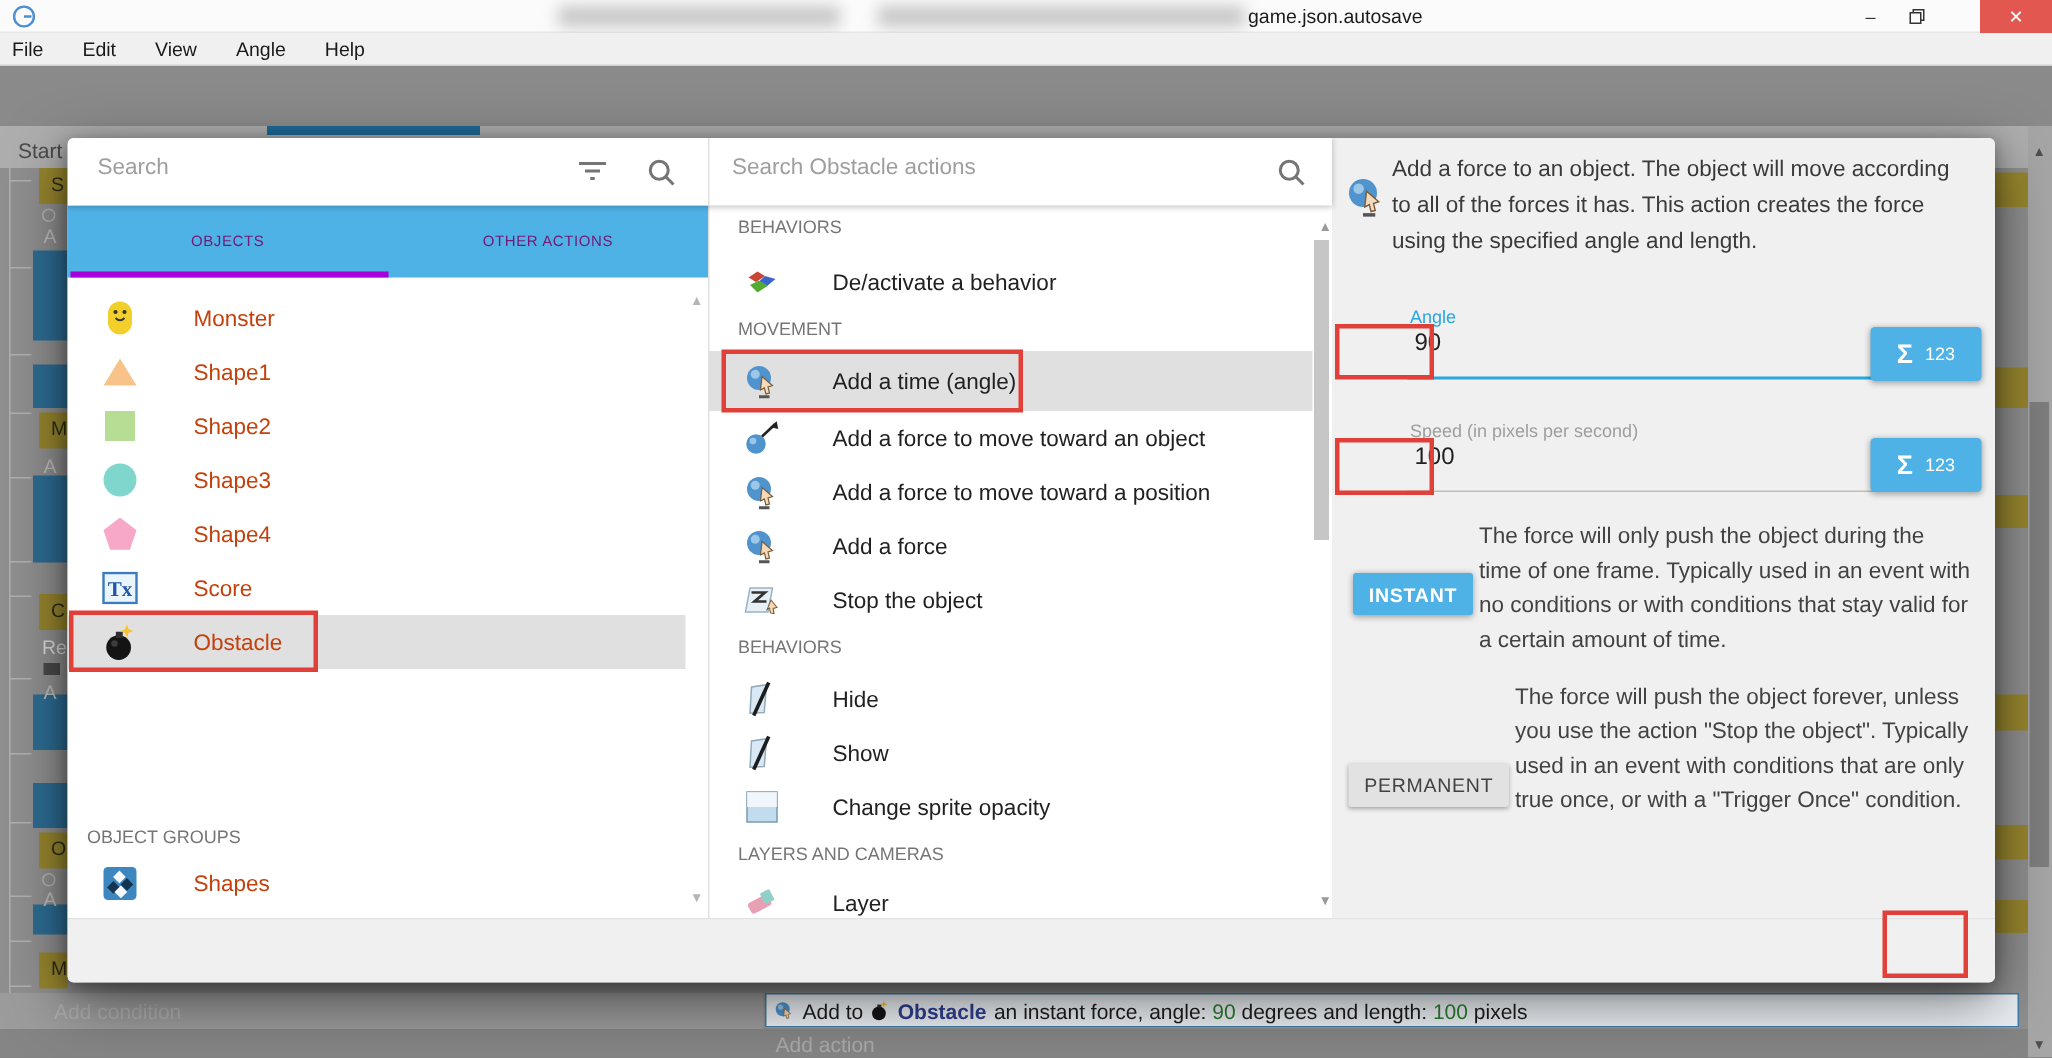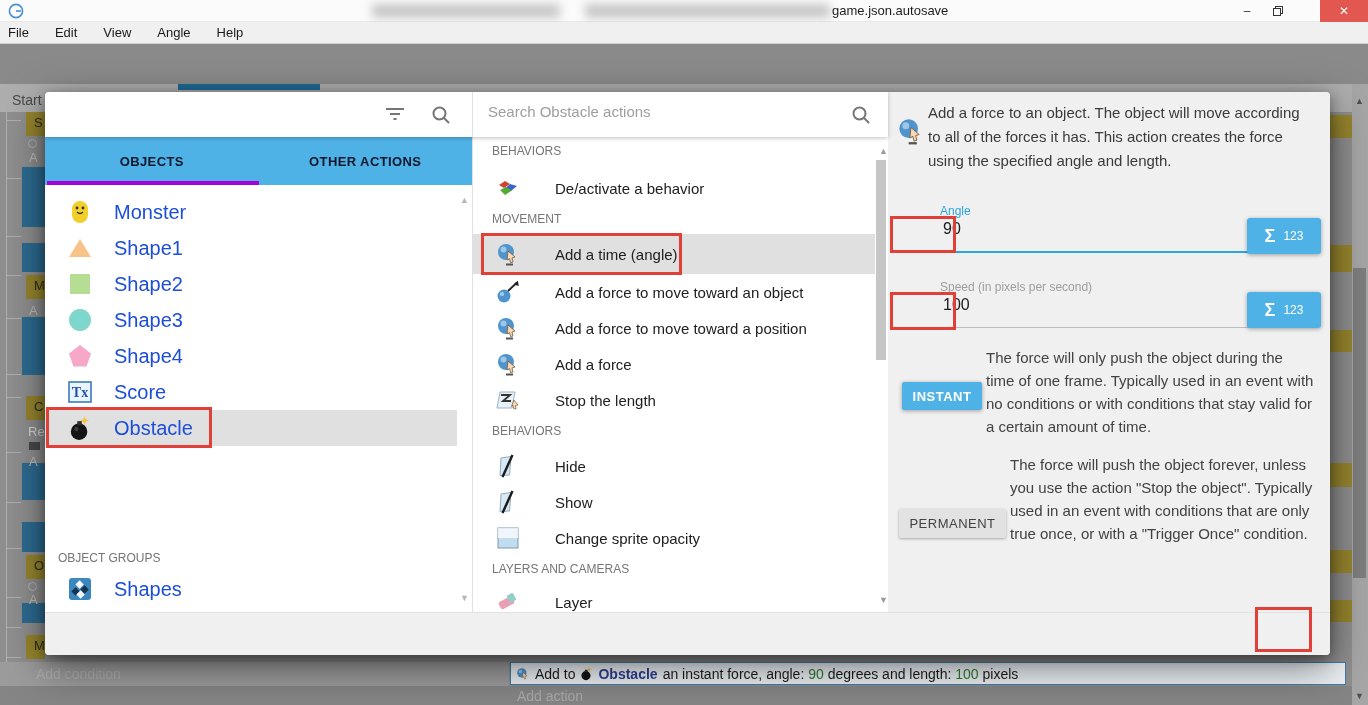--- a/index.html
+++ b/index.html
@@ -38,26 +38,26 @@
   .green{color:#2e7d32}
   .obj-navy{color:#2f3e8f;font-weight:bold}
 
   
   .dialog{left:45px;top:92px;width:1285px;height:563px;background:#f0f0f0;border-radius:4px;
     box-shadow:0 12px 40px rgba(0,0,0,.5),0 3px 12px rgba(0,0,0,.35);overflow:hidden}
   .searchwrap{left:0;top:0;width:843px;height:45px;background:#fff;box-shadow:0 1px 4px rgba(0,0,0,.25);z-index:3;border-radius:4px 0 0 0}
   .search-input{border:none;outline:none;background:transparent;font-size:15px;color:#444;width:300px}
   .search-input::placeholder{color:#9e9e9e}
   .tabbar{left:0;top:45px;width:427px;height:48px;background:#4fb2e6;display:flex;z-index:2}
-  .tab{flex:1;display:flex;align-items:center;justify-content:center;color:#0f172a;font-size:13px;font-weight:bold;letter-spacing:.4px}
+  .tab{flex:1;display:flex;align-items:center;justify-content:center;color:#701a75;font-size:10px;font-weight:normal;letter-spacing:.4px}
   .tab-underline{left:2px;top:89px;width:212px;height:4px;background:#a800d8;z-index:3}
   .panel-white{background:#fff}
   .list-row{position:absolute;left:0;width:412px;height:36px;display:flex;align-items:center}
   .list-row .ic{width:26px;height:26px;margin-left:22px;display:flex;align-items:center;justify-content:center}
-  .list-row .lbl{margin-left:21px;font-size:20px;color:#1d4ed8}
+  .list-row .lbl{margin-left:36px;font-size:15px;color:#c2410c}
   .sel{background:#e0e0e0}
   .sec-hdr{position:absolute;font-size:12px;color:#757575}
   .mid-row{position:absolute;left:427px;width:403px;height:36px;display:flex;align-items:center}
   .mid-row .ic{width:26px;height:26px;margin-left:23px;display:flex;align-items:center;justify-content:center}
   .mid-row .lbl{margin-left:34px;font-size:15px;color:#212121}
   .arrow-up:before{content:"▲"}
   .arrow-dn:before{content:"▼"}
   .sarr{position:absolute;font-size:9px;color:#b5b5b5}
 
   
@@ -312,20 +312,21 @@
 
   <div class="abs scrollcol">
     <div class="abs" style="left:1px;top:184px;width:13px;height:310px;background:#7e7e7e"></div>
   </div>
   <span class="abs scroll-arrow arrow-up" style="top:96px"></span>
   <span class="abs scroll-arrow arrow-dn" style="top:691px"></span>
 
   <div class="abs dialog">
 
     <div class="abs searchwrap">
+      <input class="abs search-input" style="left: 20px; top: 11px;" placeholder="Search">
       <svg class="abs" style="left:340px;top:14px" width="20" height="16" viewBox="0 0 20 16">
         <line x1="1" y1="3" x2="19" y2="3" stroke="#757575" stroke-width="2"></line>
           <line x1="5" y1="8" x2="15" y2="8" stroke="#757575" stroke-width="2"></line>
           <line x1="8.5" y1="13" x2="11.5" y2="13" stroke="#757575" stroke-width="2"></line>
       </svg>
       <svg class="abs" style="left:386px;top:13px" width="20" height="20" viewBox="0 0 20 20">
         <circle cx="8.5" cy="8.5" r="6" fill="none" stroke="#757575" stroke-width="2"></circle>
           <line x1="13" y1="13" x2="18" y2="18" stroke="#757575" stroke-width="2"></line>
       </svg>
       <div class="abs" style="left:427px;top:0;width:1px;height:45px;background:#e0e0e0"></div>
@@ -483,21 +484,21 @@
         <span class="lbl">Add a force</span>
     </div>
     <div class="mid-row" style="top:290px">
       <span class="ic">
         <svg width="24" height="24" viewBox="0 0 24 24">
             <polygon points="4,4 19,4 16,20 1,20" fill="#e8f0f7" stroke="#9ab3c6"></polygon>
             <polyline points="5,7 14,7 7,13 15,13" fill="none" stroke="#333" stroke-width="1.8"></polyline>
             <polygon points="18,12 22,17 19.4,17.6 20,21 17.6,20.6 17,17.4 15.4,18.4" fill="#f5d9b8" stroke="#7a5c3a" stroke-width="0.7"></polygon>
           </svg>
       </span>
-        <span class="lbl">Stop the length</span>
+        <span class="lbl">Stop the object</span>
     </div>
 
     <div class="sec-hdr" style="left:447px;top:332px">BEHAVIORS</div>
     <div class="mid-row" style="top:356px">
       <span class="ic">
         <svg width="22" height="24" viewBox="0 0 22 24">
             <polygon points="4,4 14,2.5 12.5,21 3,21.5" fill="#d8e8f4" stroke="#93aabb"></polygon>
             <line x1="15.5" y1="1" x2="5.5" y2="23" stroke="#1c1c1c" stroke-width="2.4"></line>
           </svg>
       </span>

